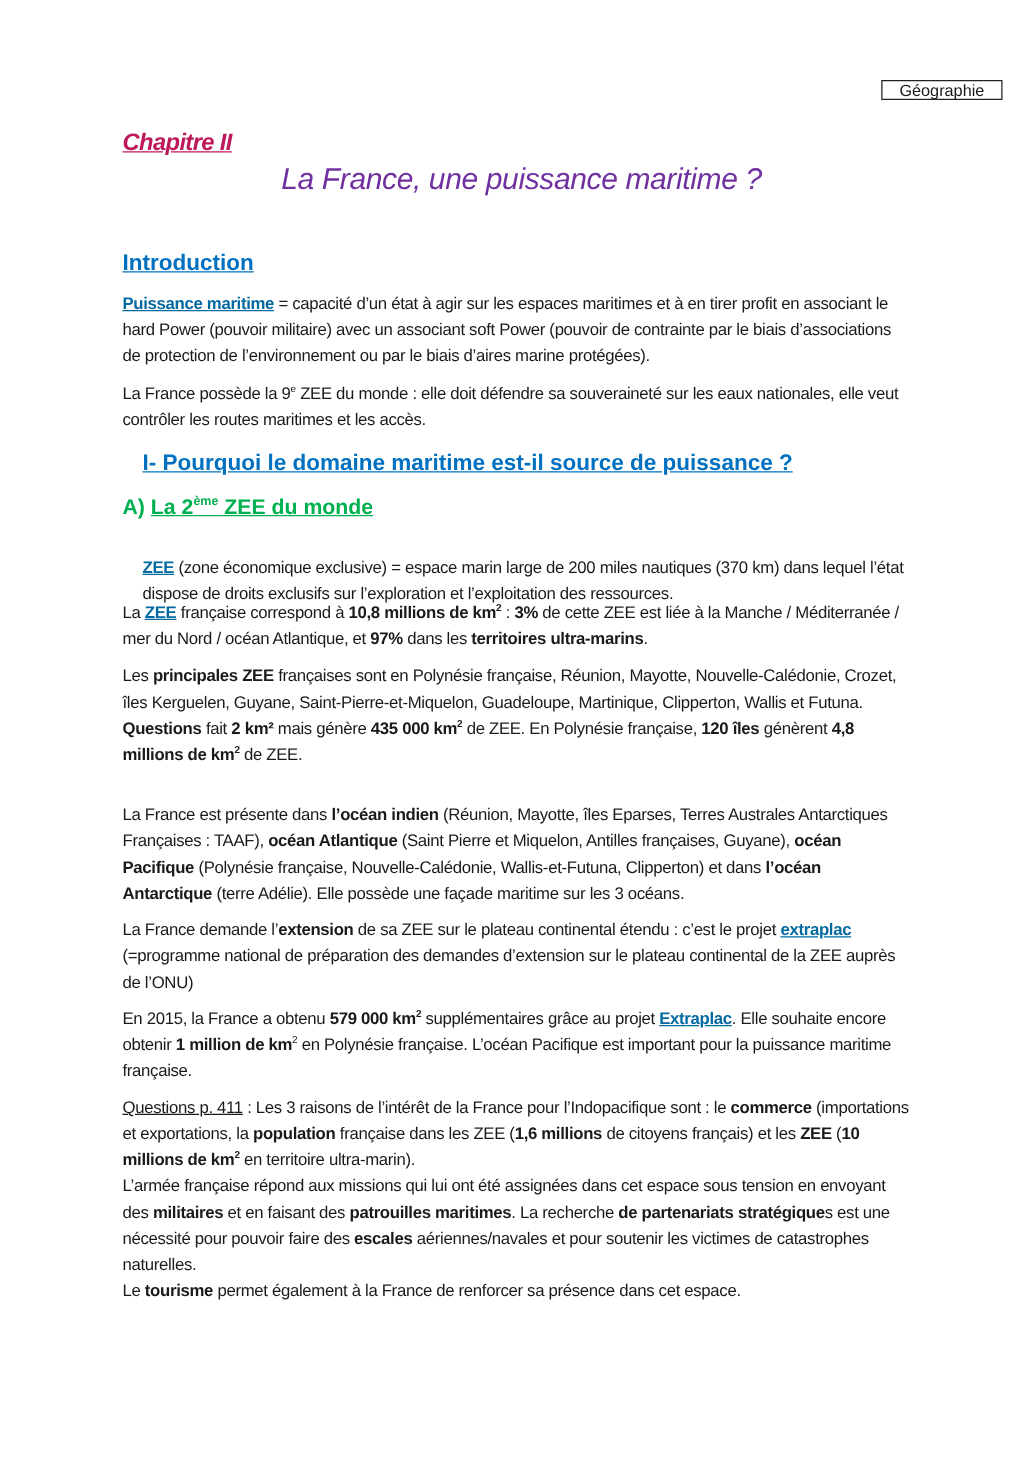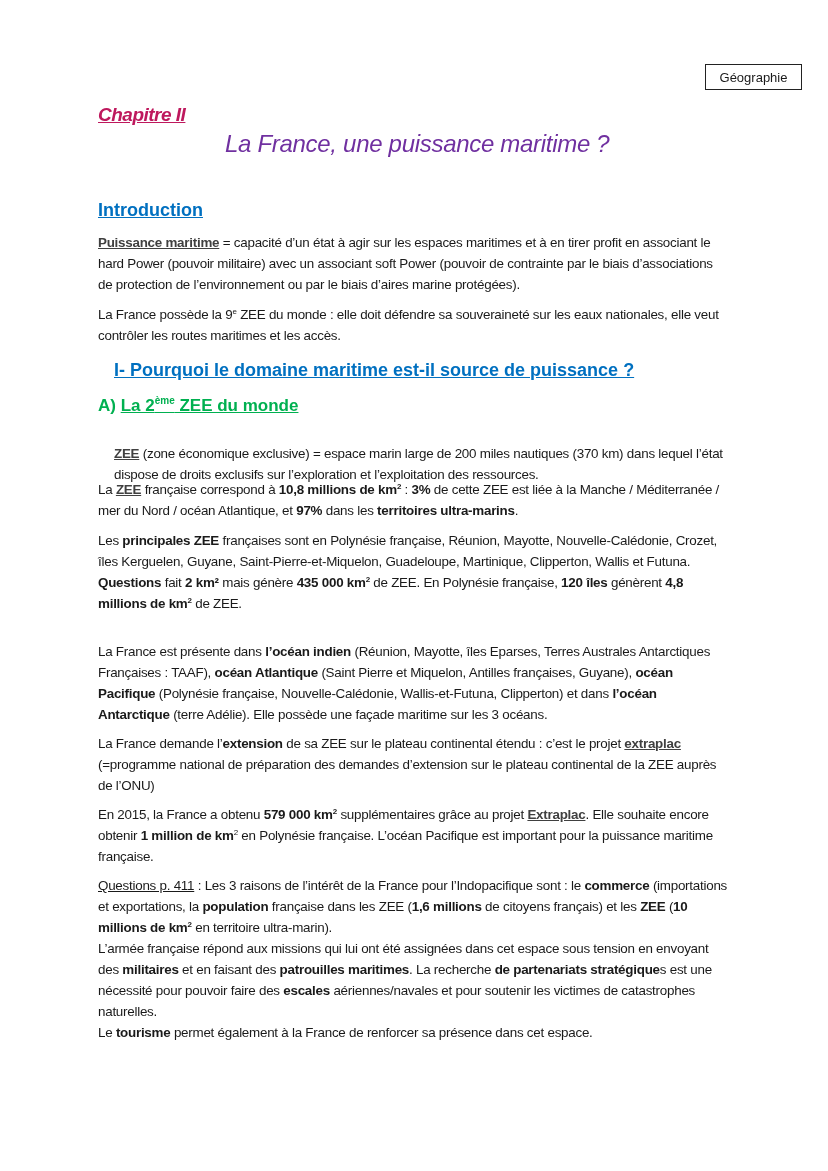--- a/index.html
+++ b/index.html
@@ -1,39 +1,39 @@
 <!DOCTYPE html>
 <html><head>
 <meta charset="utf-8">
 <style>
   html, body { margin:0; padding:0; background:#ffffff; }
   body { width:828px; height:1171px; position:relative; overflow:hidden;
          font-family:"Liberation Sans Narrow","Liberation Sans", sans-serif; color:#1a1a1a; }
   .page { position:absolute; left:0; top:0; width:828px; height:1171px; }
-  .subject-box { position:absolute; left:705px; top:64px; width:97px; height:26px;
+  .subject-box { position:absolute; left:705px; top:64px; width:97px; height:16px;
          border:1.5px solid #222; box-sizing:border-box; font-size:13px;
          display:flex; align-items:center; justify-content:center;
          font-family:"Liberation Sans", sans-serif; }
   .chapter { position:absolute; left:98px; top:104px; font-size:19px; font-weight:bold;
          font-style:italic; color:#be185d; text-decoration:underline; letter-spacing:-0.5px;
          font-family:"Liberation Sans", sans-serif; }
   .title { position:absolute; left:225px; top:130px; font-size:24px; font-style:italic;
          color:#7030a0; font-family:"Liberation Sans", sans-serif; letter-spacing:-0.3px; }
   .h-intro { position:absolute; left:98px; top:200px; font-size:18px; font-weight:bold;
          color:#0070c0; text-decoration:underline; font-family:"Liberation Sans", sans-serif; }
   .h1 { position:absolute; left:98px; top:360px; font-size:18px; font-weight:bold;
          color:#0070c0; text-decoration:underline; font-family:"Liberation Sans", sans-serif;margin-left:16px; }
   .h2 { position:absolute; left:98px; top:396px; font-size:17px; font-weight:bold;
          color:#00b050; font-family:"Liberation Sans", sans-serif; }
   .h2 .u { text-decoration:underline; }
   .h2 sup { font-size:10px; }
   .para { position:absolute; left:98px; width:630px; font-size:13.4px; line-height:21px;
          font-family:"Liberation Sans", sans-serif; letter-spacing:-0.25px; }
   .para b { font-weight:bold; }
-  .red { color:#404040; font-weight:bold; text-decoration:underline; }
+  .red { color:#0369a1; font-weight:bold; text-decoration:underline; }
   .ul { text-decoration:underline; }
   sup { font-size:8px; line-height:0; }
 </style>
 </head>
 <body>
 
 <div class="page">
 
   <div class="subject-box">
     <span>Géographie</span>

